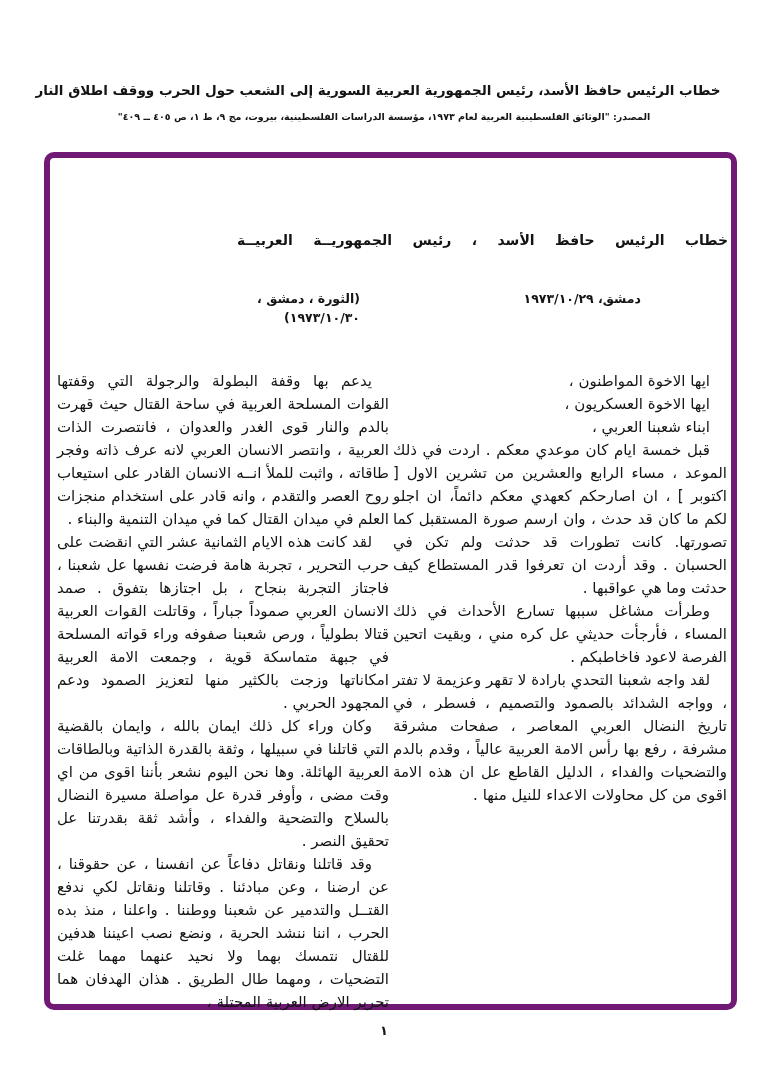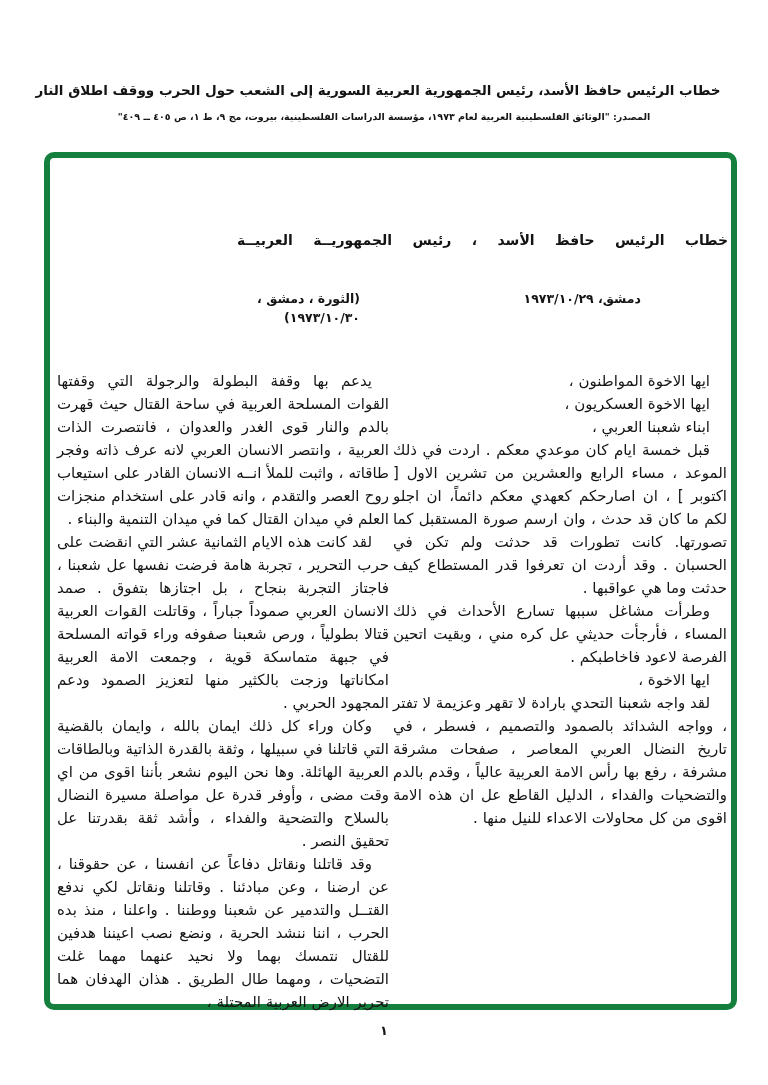--- a/index.html
+++ b/index.html
@@ -10,21 +10,21 @@
   .hdr{
     position:absolute;top:81px;left:0;right:12px;
     text-align:center;direction:rtl;font-weight:bold;font-size:13.5px;line-height:18px;
   }
   .src{
     position:absolute;top:110px;left:0;right:0;
     text-align:center;direction:rtl;font-weight:bold;font-size:9.5px;line-height:13px;
   }
   .frame{
     position:absolute;left:44px;top:152px;width:693px;height:858px;
-    box-sizing:border-box;border:6px solid #15803d;border-radius:10px;background:#ffffff;
+    box-sizing:border-box;border:6px solid #701a75;border-radius:10px;background:#ffffff;
   }
   .doc-title{
     position:absolute;left:187px;top:70px;width:491px;
     direction:rtl;font-weight:bold;font-size:14px;line-height:24px;
   }
   .doc-title .tl{text-align:justify;text-align-last:justify;}
   .dl-right{
     position:absolute;top:131px;right:90px;
     direction:rtl;font-weight:bold;font-size:12.5px;line-height:19px;
   }
@@ -65,21 +65,20 @@
       <div>(الثورة ، دمشق ،</div>
       <div>١٩٧٣/١٠/٣٠)</div>
     </div>
 
     <div class="col col-right">
         <p>ايها الاخوة المواطنون ،</p>
         <p>ايها الاخوة العسكريون ،</p>
         <p>ابناء شعبنا العربي ،</p>
         <p>قبل خمسة ايام كان موعدي معكم . اردت في ذلك الموعد ، مساء الرابع والعشرين من تشرين الاول [ اكتوبر ] ، ان اصارحكم كعهدي معكم دائماً، ان اجلو لكم ما كان قد حدث ، وان ارسم صورة المستقبل كما تصورتها. كانت تطورات قد حدثت ولم تكن في الحسبان . وقد أردت ان تعرفوا قدر المستطاع كيف حدثت وما هي عواقبها .</p>
         <p>وطرأت مشاغل سببها تسارع الأحداث في ذلك المساء ، فأرجأت حديثي عل كره مني ، وبقيت اتحين الفرصة لاعود فاخاطبكم .</p>
-        <p>ايها الاخوة ،</p>
         <p>لقد واجه شعبنا التحدي بارادة لا تقهر وعزيمة لا تفتر ، وواجه الشدائد بالصمود والتصميم ، فسطر ، في تاريخ النضال العربي المعاصر ، صفحات مشرقة مشرفة ، رفع بها رأس الامة العربية عالياً ، وقدم بالدم والتضحيات والفداء ، الدليل القاطع عل ان هذه الامة اقوى من كل محاولات الاعداء للنيل منها .</p>
       </div>
 
     <div class="col col-left">
         <p>يدعم بها وقفة البطولة والرجولة التي وقفتها القوات المسلحة العربية في ساحة القتال حيث قهرت بالدم والنار قوى الغدر والعدوان ، فانتصرت الذات العربية ، وانتصر الانسان العربي لانه عرف ذاته وفجر طاقاته ، واثبت للملأ انــه الانسان القادر على استيعاب روح العصر والتقدم ، وانه قادر على استخدام منجزات العلم في ميدان القتال كما في ميدان التنمية والبناء .</p>
         <p>لقد كانت هذه الايام الثمانية عشر التي انقضت على حرب التحرير ، تجربة هامة فرضت نفسها عل شعبنا ، فاجتاز التجربة بنجاح ، بل اجتازها بتفوق . صمد الانسان العربي صموداً جباراً ، وقاتلت القوات العربية قتالا بطولياً ، ورص شعبنا صفوفه وراء قواته المسلحة في جبهة متماسكة قوية ، وجمعت الامة العربية امكاناتها وزجت بالكثير منها لتعزيز الصمود ودعم المجهود الحربي .</p>
         <p>وكان وراء كل ذلك ايمان بالله ، وايمان بالقضية التي قاتلنا في سبيلها ، وثقة بالقدرة الذاتية وبالطاقات العربية الهائلة. وها نحن اليوم نشعر بأننا اقوى من اي وقت مضى ، وأوفر قدرة عل مواصلة مسيرة النضال بالسلاح والتضحية والفداء ، وأشد ثقة بقدرتنا عل تحقيق النصر .</p>
         <p>وقد قاتلنا ونقاتل دفاعاً عن انفسنا ، عن حقوقنا ، عن ارضنا ، وعن مبادئنا . وقاتلنا ونقاتل لكي ندفع القتــل والتدمير عن شعبنا ووطننا . واعلنا ، منذ بده الحرب ، اننا ننشد الحرية ، ونضع نصب اعيننا هدفين للقتال نتمسك بهما ولا نحيد عنهما مهما غلت التضحيات ، ومهما طال الطريق . هذان الهدفان هما تحرير الارض العربية المحتلة ،</p>
       </div>
 

